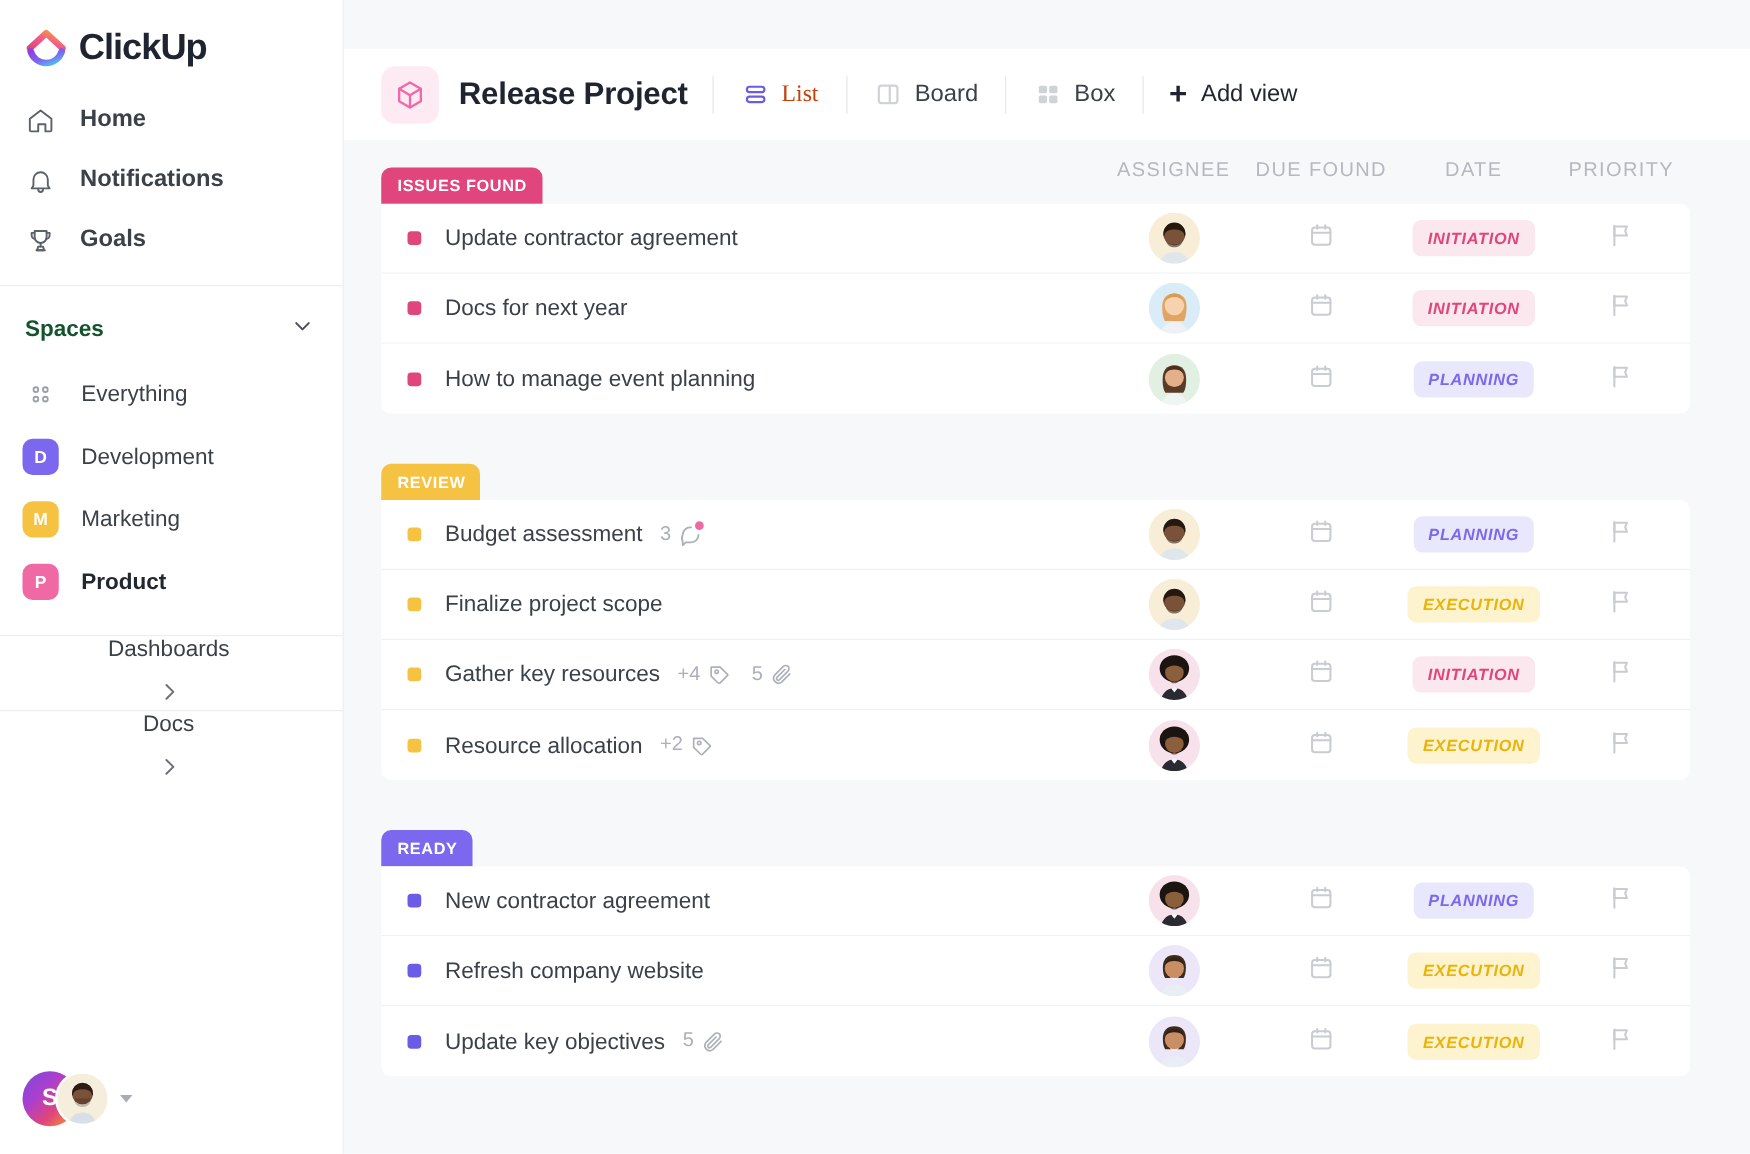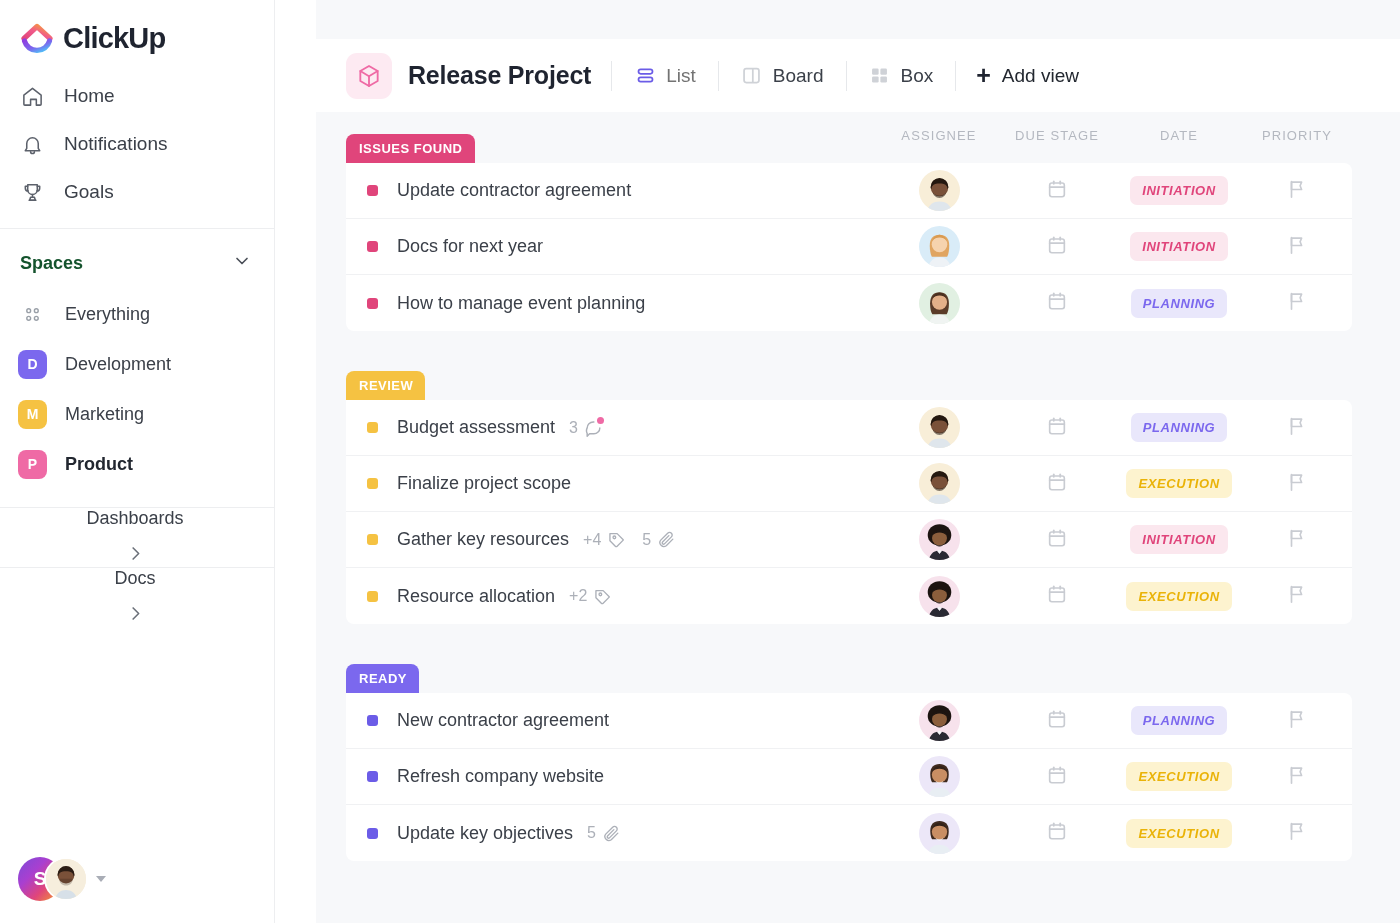--- a/index.html
+++ b/index.html
@@ -2,41 +2,41 @@
 <html><head>
 <meta charset="utf-8">
 <style>
   * { box-sizing: border-box; margin: 0; padding: 0; }
   html, body {
     width: 1400px; height: 923px;
     font-family: "Liberation Sans", sans-serif;
     background: #ffffff;
     overflow: hidden;
   }
-  .app { display: flex; width: 1400px; height: 923px; gap: 41px; }
+  .app { display: flex; width: 1400px; height: 923px; }
 
   
   .sidebar {
     width: 275px; height: 923px;
     background: #ffffff;
     border-right: 1px solid #edeef0;
     display: flex; flex-direction: column;
     flex: 0 0 275px;
     position: relative;
   }
   .logo-row { display: flex; align-items: center; gap: 9px; padding: 14px 0 0 20px; height: 62px; }
   .logo-mark { width: 34px; height: 34px; position: relative; }
   .logo-text { font-size: 29px; font-weight: 700; color: #1f2430; letter-spacing: -0.8px; }
 
   .nav { padding: 10px 0 4px 0; }
   .nav-item {
     display: flex; align-items: center; gap: 20px;
     height: 48px; padding-left: 20px; cursor: pointer;
   }
-  .nav-label { font-size: 19px; color: #3b4049; }
+  .nav-label { font-size: 19px; color: #3b4049; font-weight: bold; }
   .nav-icon { width: 24px; height: 24px; display: flex; align-items: center; justify-content: center; color: #5c616b; }
 
   .divider { height: 1px; background: #edeef0; margin: 8px 0 0 0; }
 
   .spaces-head {
     display: flex; align-items: center; justify-content: space-between;
     padding: 22px 22px 14px 20px; cursor: pointer;
   }
   .spaces-title { font-size: 18px; font-weight: 700; color: #14532d; }
 
@@ -79,40 +79,40 @@
     height: 73px; background: #fff; display: flex; align-items: center;
     padding-left: 30px; gap: 0; flex: 0 0 73px; margin-top: 39px;
   }
   .proj-icon {
     width: 46px; height: 46px; border-radius: 11px; background: #fdeaf2;
     display: flex; align-items: center; justify-content: center; flex: 0 0 46px;
   }
   .proj-title { font-size: 25px; font-weight: 700; color: #1f2430; margin-left: 16px; letter-spacing: -0.2px; }
   .vsep { width: 1px; height: 30px; background: #e6e8eb; margin: 0 20px; }
   .view-tab { display: flex; align-items: center; gap: 10px; font-size: 19px; color: #3b4049; cursor: pointer; padding: 4px 2px; }
-  .view-tab.active { color: #737373; }
+  .view-tab.active { color: #c2410c; font-family: Liberation Serif, serif; }
   .view-tab .vt-ic { display: flex; align-items: center; justify-content: center; width: 22px; height: 22px; }
   .add-view { display: flex; align-items: center; gap: 11px; font-size: 19px; color: #22272f; cursor: pointer; }
   .plus-ic { font-size: 25px; font-weight: 700; line-height: 1; color: #1f2430; }
 
   
   .board { flex: 1 1 auto; overflow: hidden; padding: 0 24px 0 0; }
 
   .group { margin: 0 0 0 0; position: relative; }
   .group-tag {
     display: inline-block; color: #fff; font-size: 13px; font-weight: 700;
     letter-spacing: 0.5px; padding: 7px 12px 7px 13px;
     border-radius: 8px 8px 0 0; margin-left: 30px;
   }
   .col-headers {
     position: absolute; right: 24px; top: 16px;
     display: flex; align-items: center;
   }
   .col-h {
-    font-size: 13px; letter-spacing: 1.1px; color: #b4b8c0; font-weight: 400;
+    font-size: 16px; letter-spacing: 1.1px; color: #b4b8c0; font-weight: 400;
     text-align: center;
   }
   .ch-assignee { width: 118px; }
   .ch-due { width: 118px; }
   .ch-stage { width: 126px; }
   .ch-prio { width: 110px; }
 
   .rows { margin-left: 30px; margin-right: 24px; border-radius: 0 8px 8px 8px; overflow: hidden; }
   .row {
     display: flex; align-items: center; height: 56px; background: #fff;
@@ -333,21 +333,21 @@
         <span class="plus-ic">+</span>
         <span>Add view</span>
       </span>
     </div>
 
     <div class="board">
 
       <div class="group">
         <div class="col-headers">
           <span class="col-h ch-assignee">ASSIGNEE</span>
-          <span class="col-h ch-due">DUE STAGE</span>
+          <span class="col-h ch-due">DUE FOUND</span>
           <span class="col-h ch-stage">DATE</span>
           <span class="col-h ch-prio">PRIORITY</span>
         </div>
         <div style="padding-top:22px">
           <span class="group-tag" style="background:#e0457b">ISSUES FOUND</span>
         </div>
         <div class="rows">
 
           <div class="row">
             <span class="row-left">

